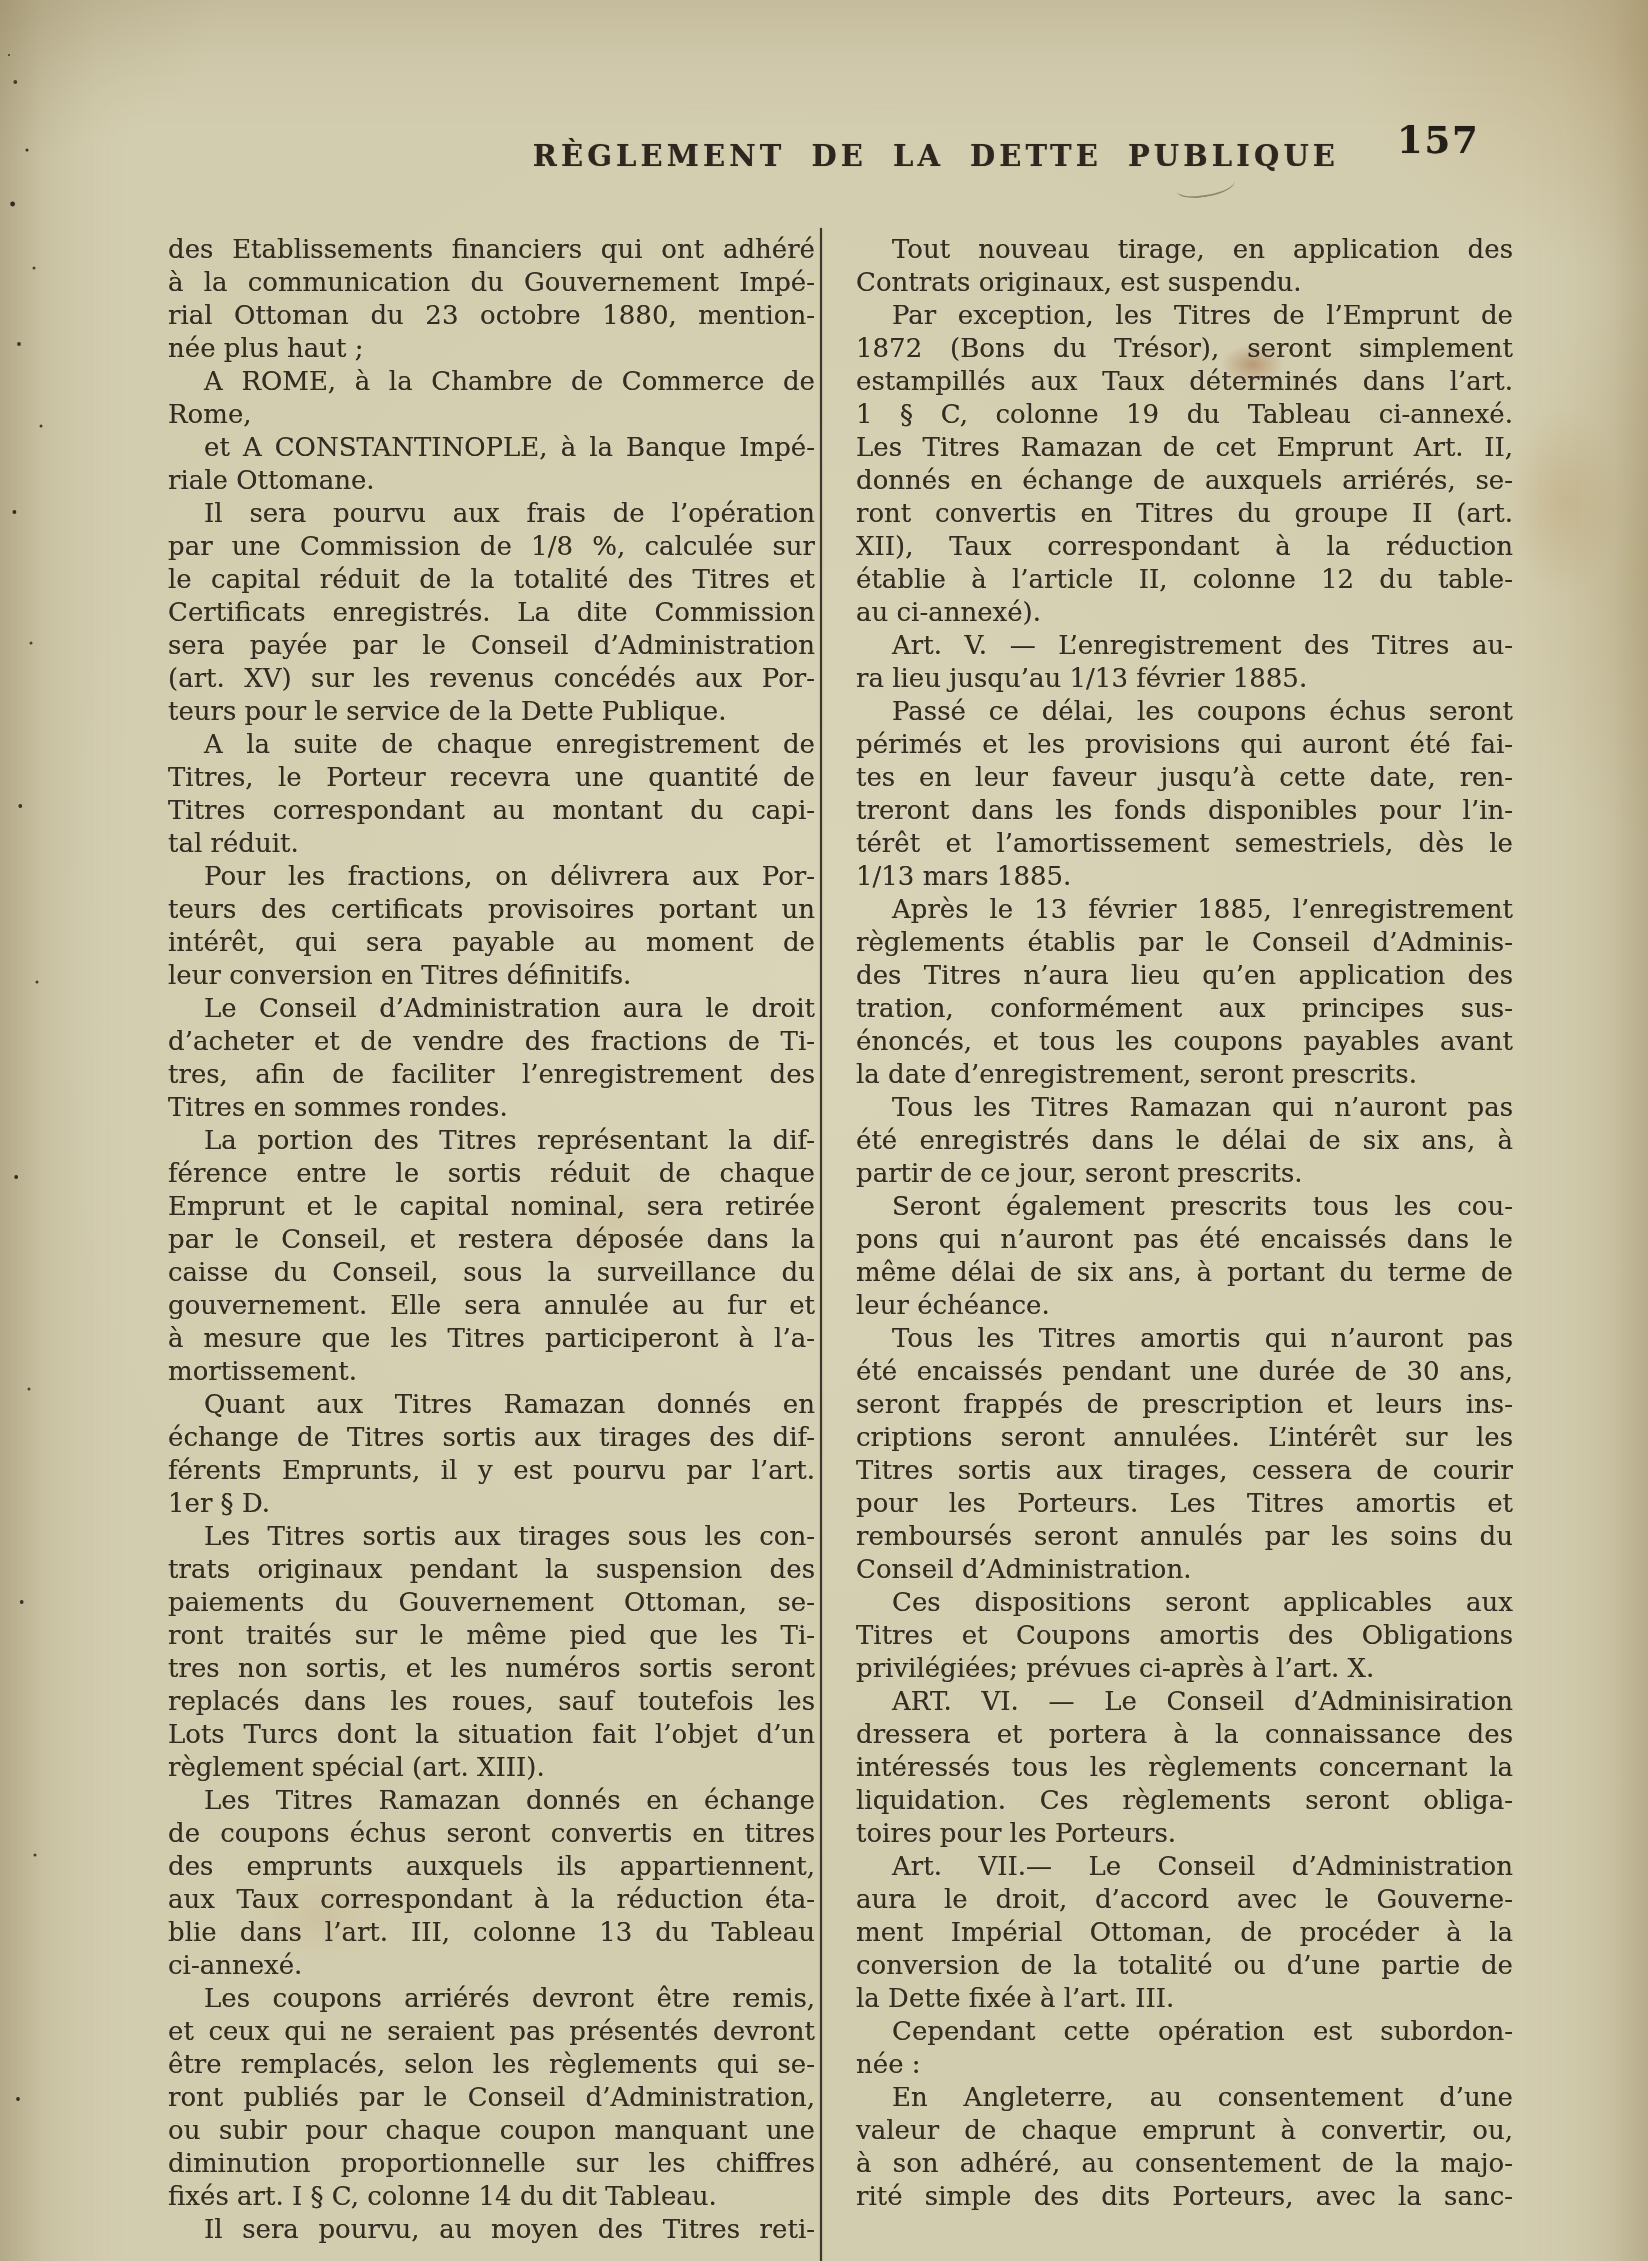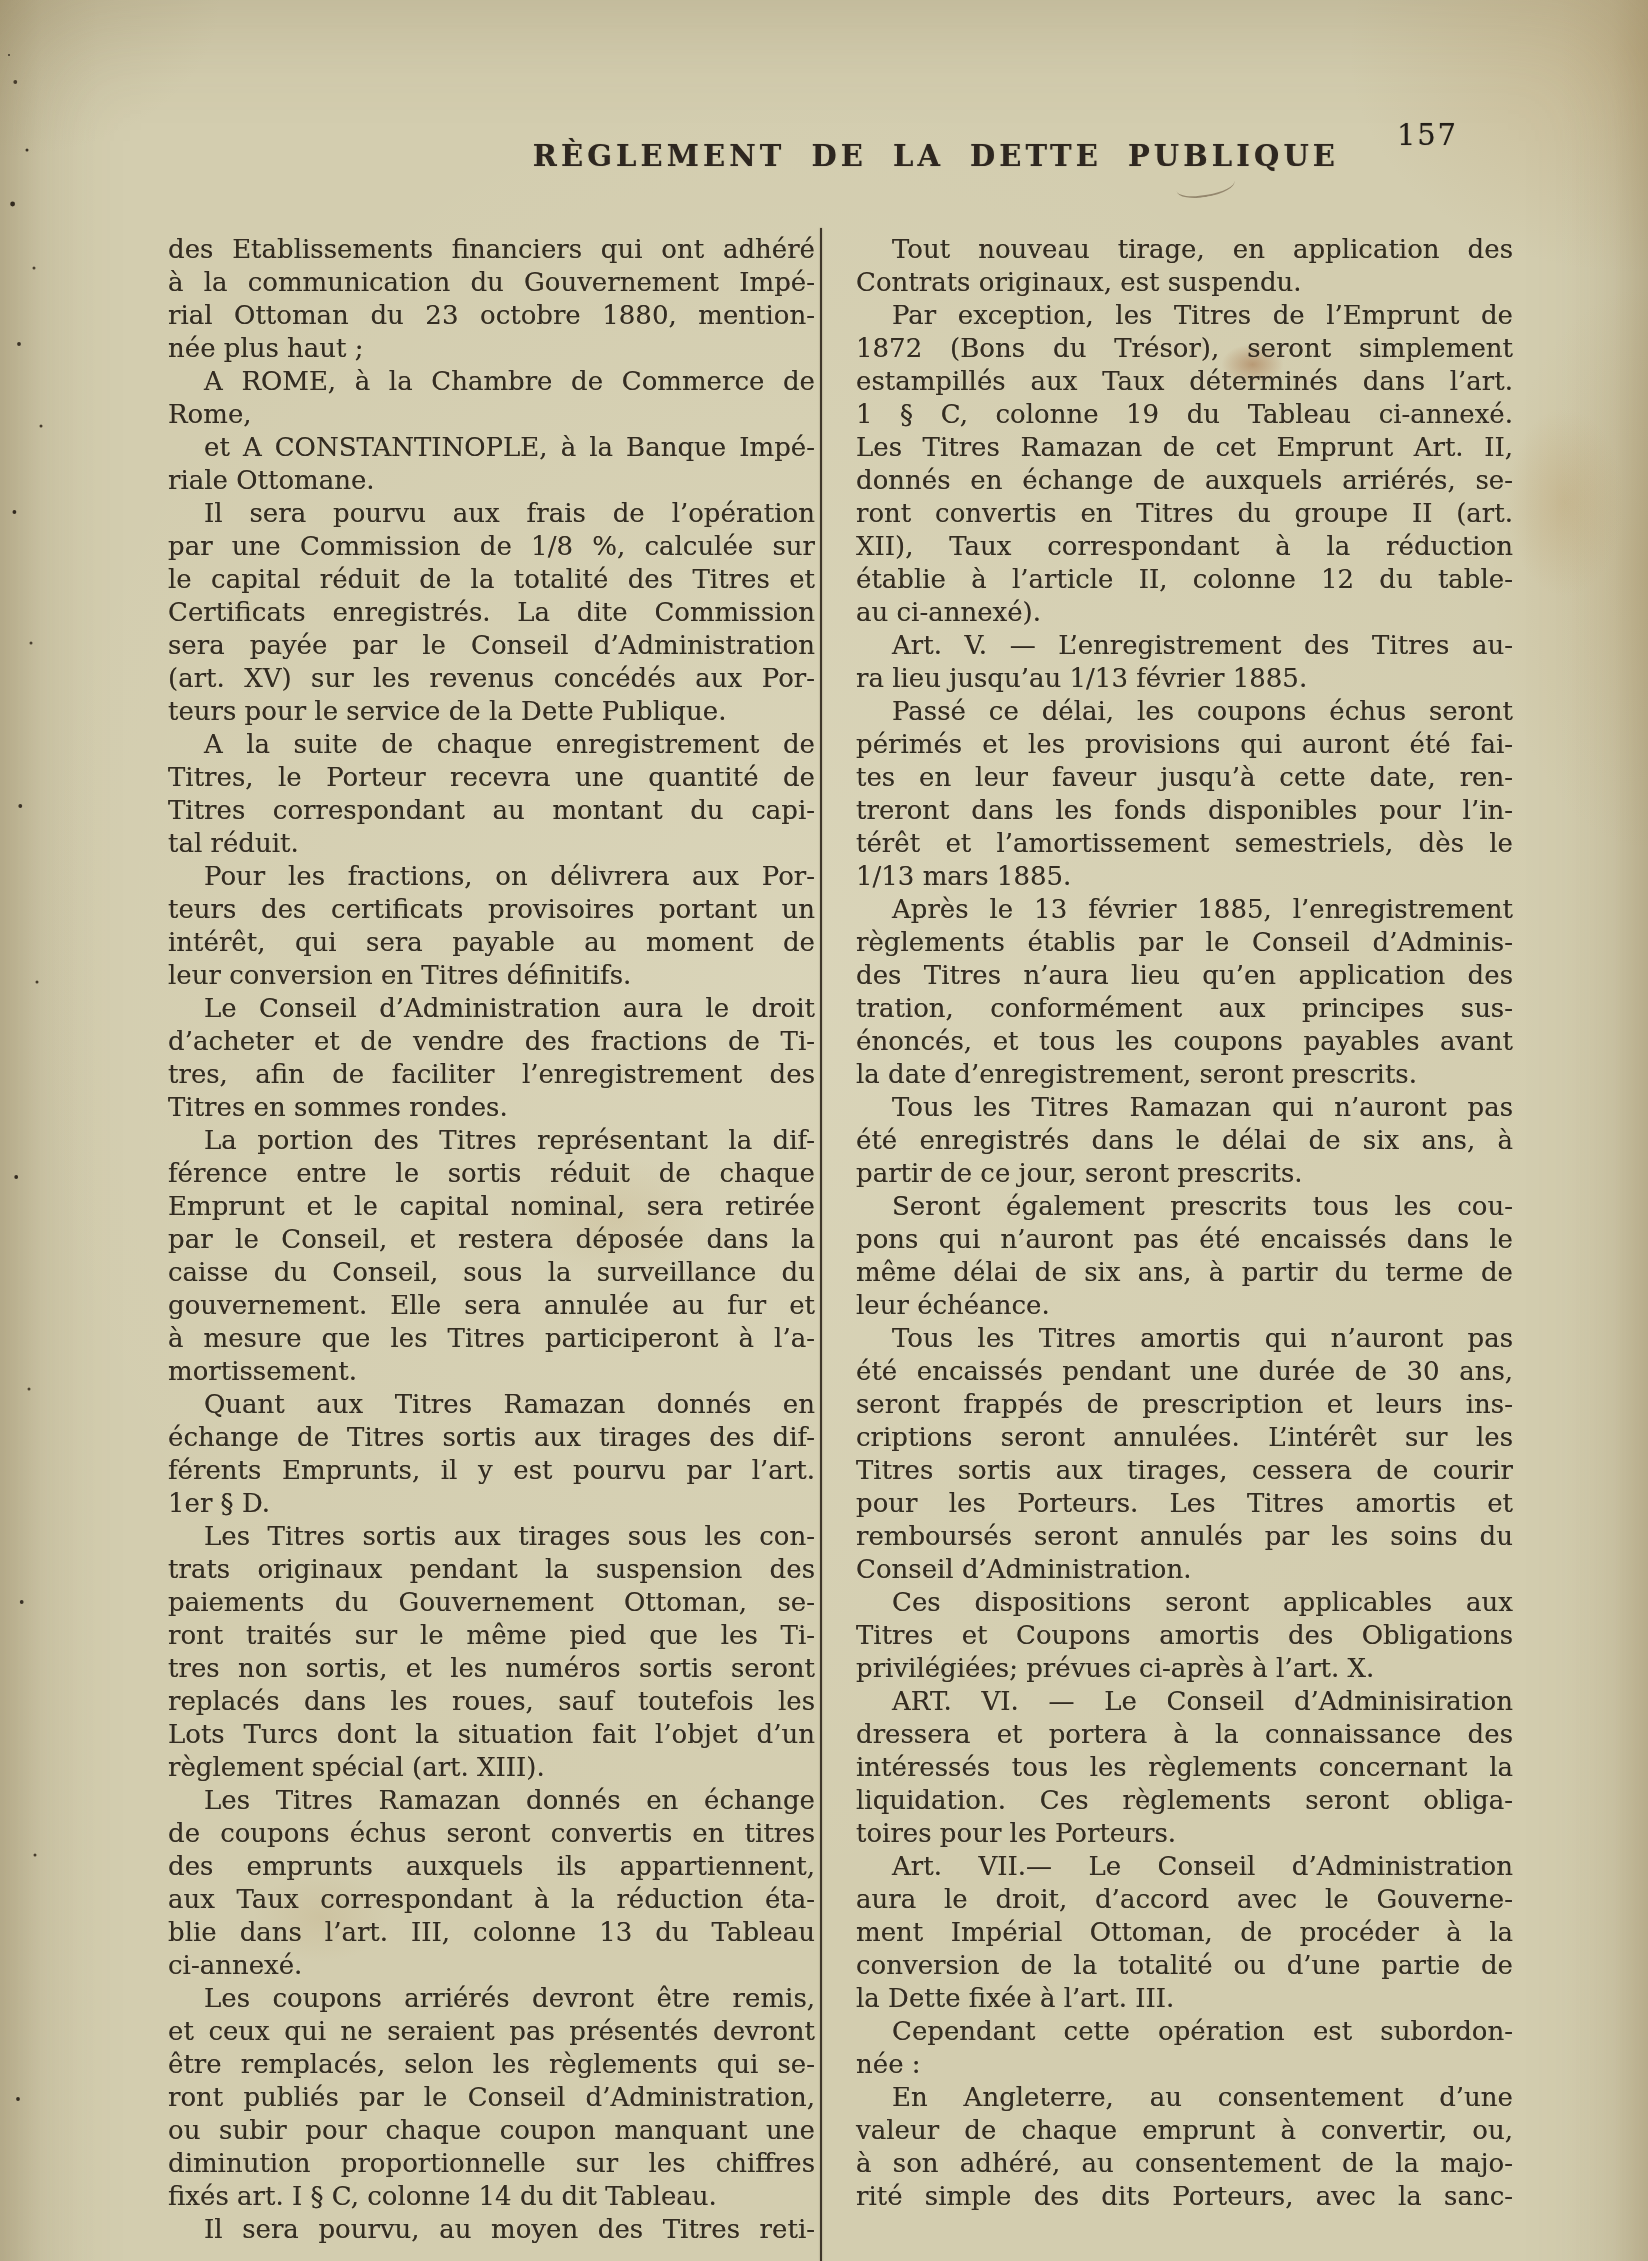--- a/index.html
+++ b/index.html
@@ -23,21 +23,21 @@
   .vignette { position:absolute; inset:0; box-shadow: inset 0 0 118px rgba(110,90,50,0.30); }
 
   .title {
     position:absolute; left:317px; top:139px; width:1022px;
     text-align:right; font-size:29px; font-weight:bold; color:#2e2720;
     letter-spacing:4.1px; word-spacing:11.8px;
     text-shadow:0 0 0.9px rgba(50,40,25,0.45);
   }
   .pageno {
     position:absolute; left:1397px; top:118px; width:127px;
-    font-size:29px; font-weight:normal; color:#241f19; letter-spacing:1.8px;
+    font-size:37px; font-weight:bold; color:#241f19; letter-spacing:1.8px;
     text-shadow:0 0 0.9px rgba(30,25,15,0.5);
   }
 
   .column { position:absolute; top:233px; color:#332c22; }
   .col-left  { left:168px;  width:647px; }
   .col-right { left:856px; width:657px; }
 
   .line {
     font-size:26px; line-height:33px; height:33px; white-space:nowrap;
     text-align:justify; text-align-last:justify;
@@ -220,21 +220,21 @@
         <div class="line final">la date d’enregistrement, seront prescrits.</div>
       </div>
       <div class="para indent">
         <div class="line">Tous les Titres Ramazan qui n’auront pas</div>
         <div class="line">été enregistrés dans le délai de six ans, à</div>
         <div class="line final">partir de ce jour, seront prescrits.</div>
       </div>
       <div class="para indent">
         <div class="line">Seront également prescrits tous les cou-</div>
         <div class="line">pons qui n’auront pas été encaissés dans le</div>
-        <div class="line">même délai de six ans, à partir du terme de</div>
+        <div class="line">même délai de six ans, à portant du terme de</div>
         <div class="line final">leur échéance.</div>
       </div>
       <div class="para indent">
         <div class="line">Tous les Titres amortis qui n’auront pas</div>
         <div class="line">été encaissés pendant une durée de 30 ans,</div>
         <div class="line">seront frappés de prescription et leurs ins-</div>
         <div class="line">criptions seront annulées. L’intérêt sur les</div>
         <div class="line">Titres sortis aux tirages, cessera de courir</div>
         <div class="line">pour les Porteurs. Les Titres amortis et</div>
         <div class="line">remboursés seront annulés par les soins du</div>

